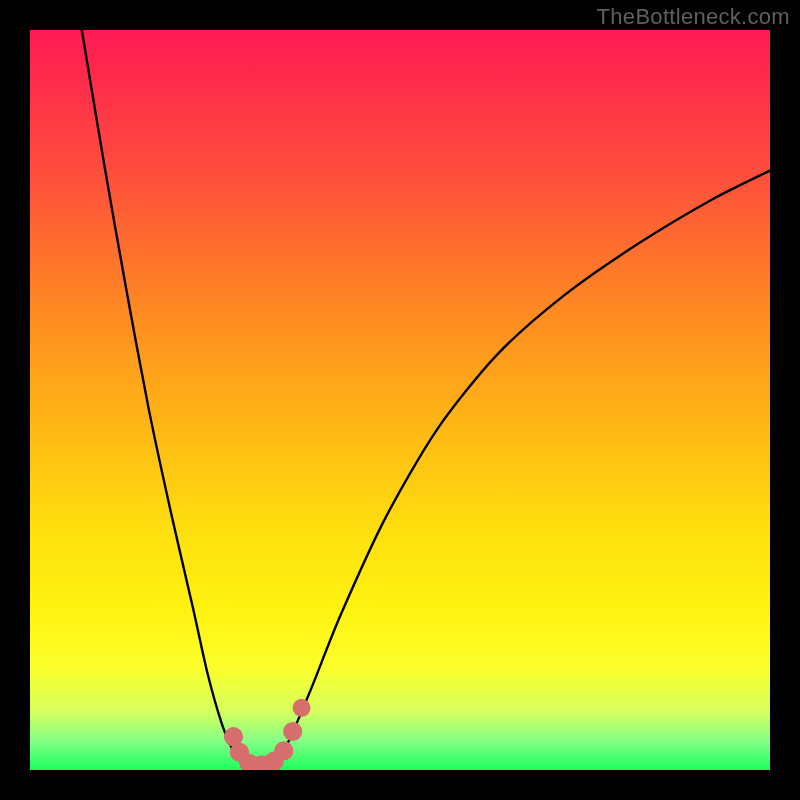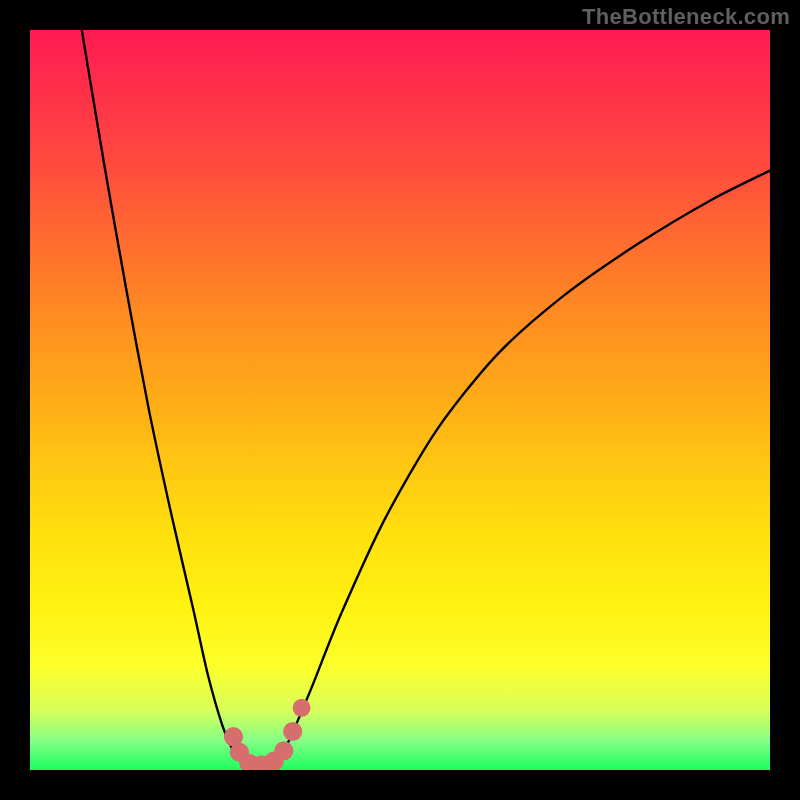--- a/index.html
+++ b/index.html
@@ -38,21 +38,21 @@
       #d7ff5c 92%,
       #86ff86 96%,
       #1bff5e 100%);
   }
   .watermark {
     position: absolute;
     top: 4px;
     right: 10px;
     font-family: Arial, Helvetica, sans-serif;
     font-size: 22px;
-    font-weight: 700;
+    font-weight: 400;
     color: #5f5f5f;
     letter-spacing: 0.3px;
     text-align: right;
   }
   svg.curve {
     position: absolute;
     top: 0;
     left: 0;
     width: 740px;
     height: 740px;

